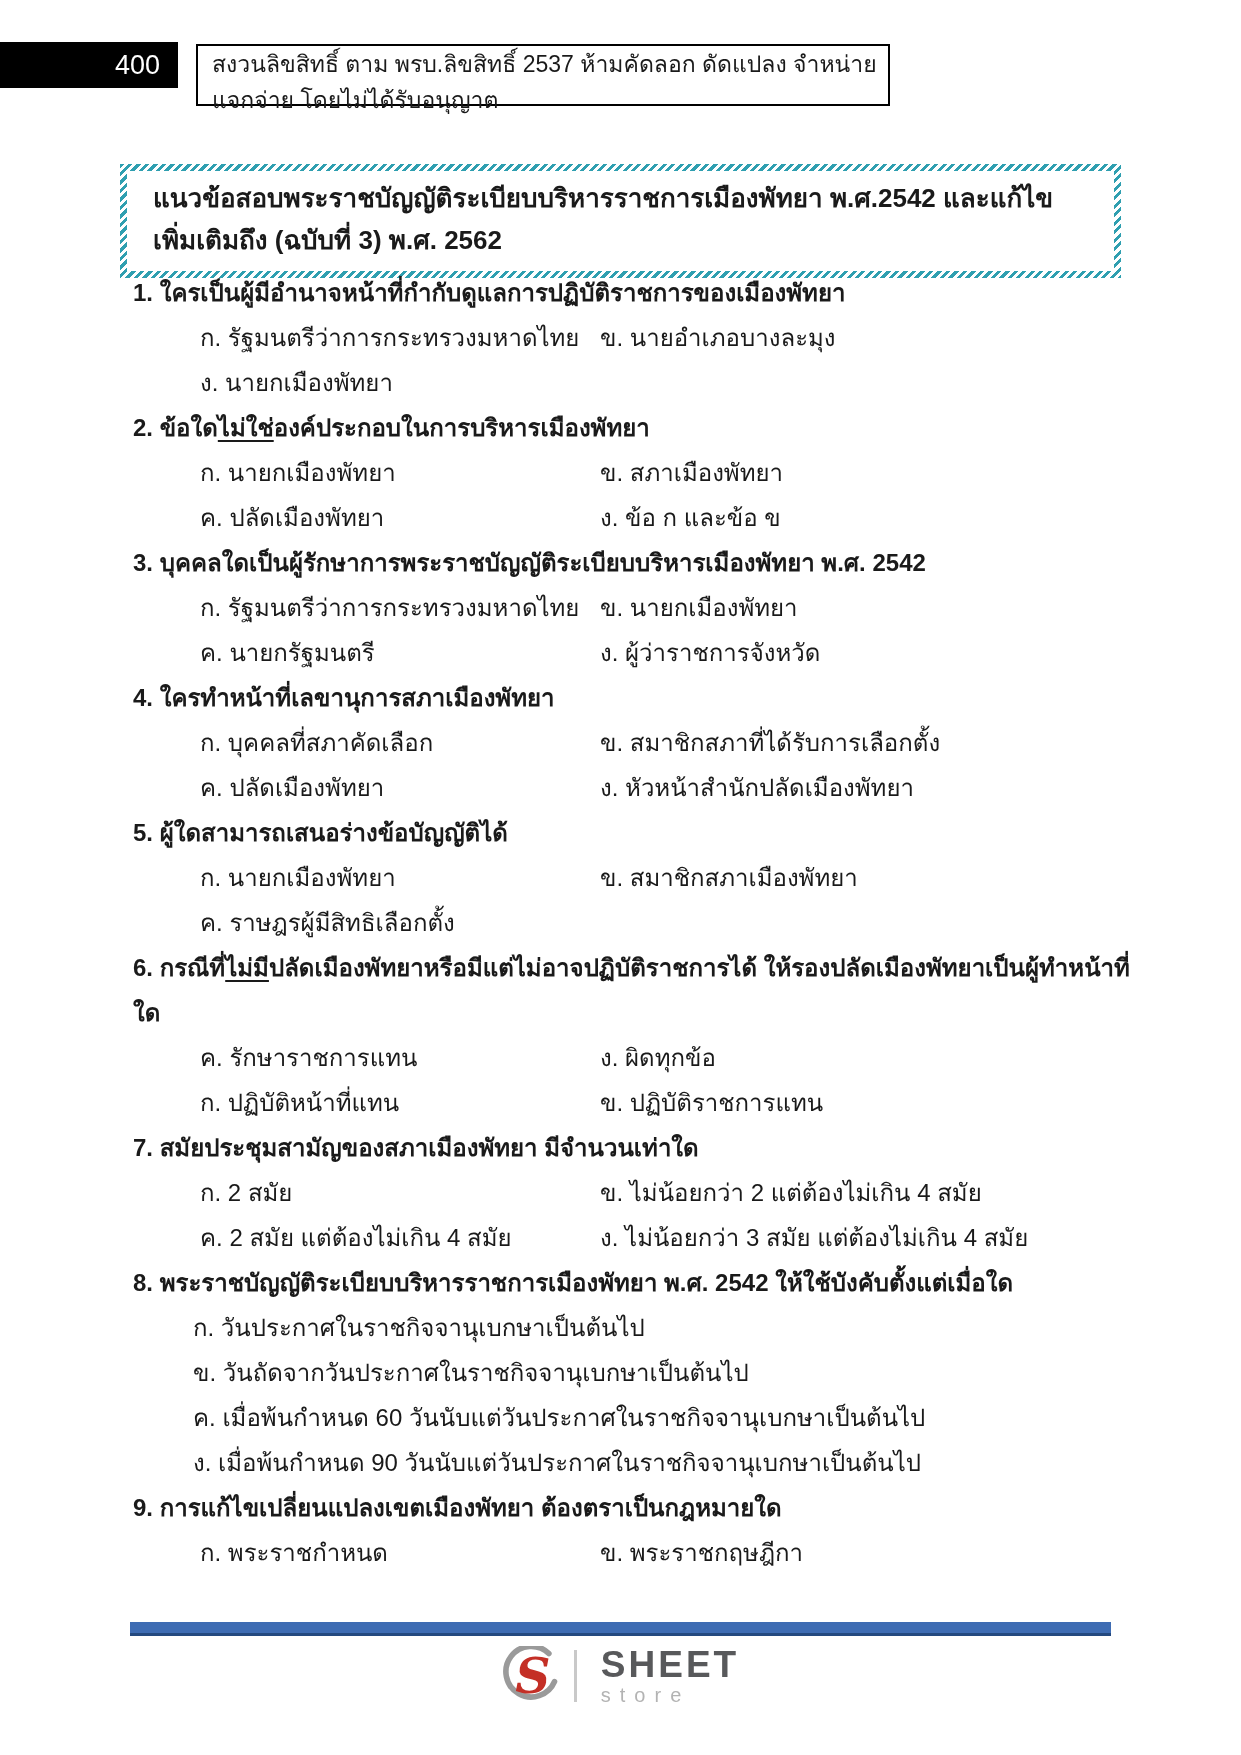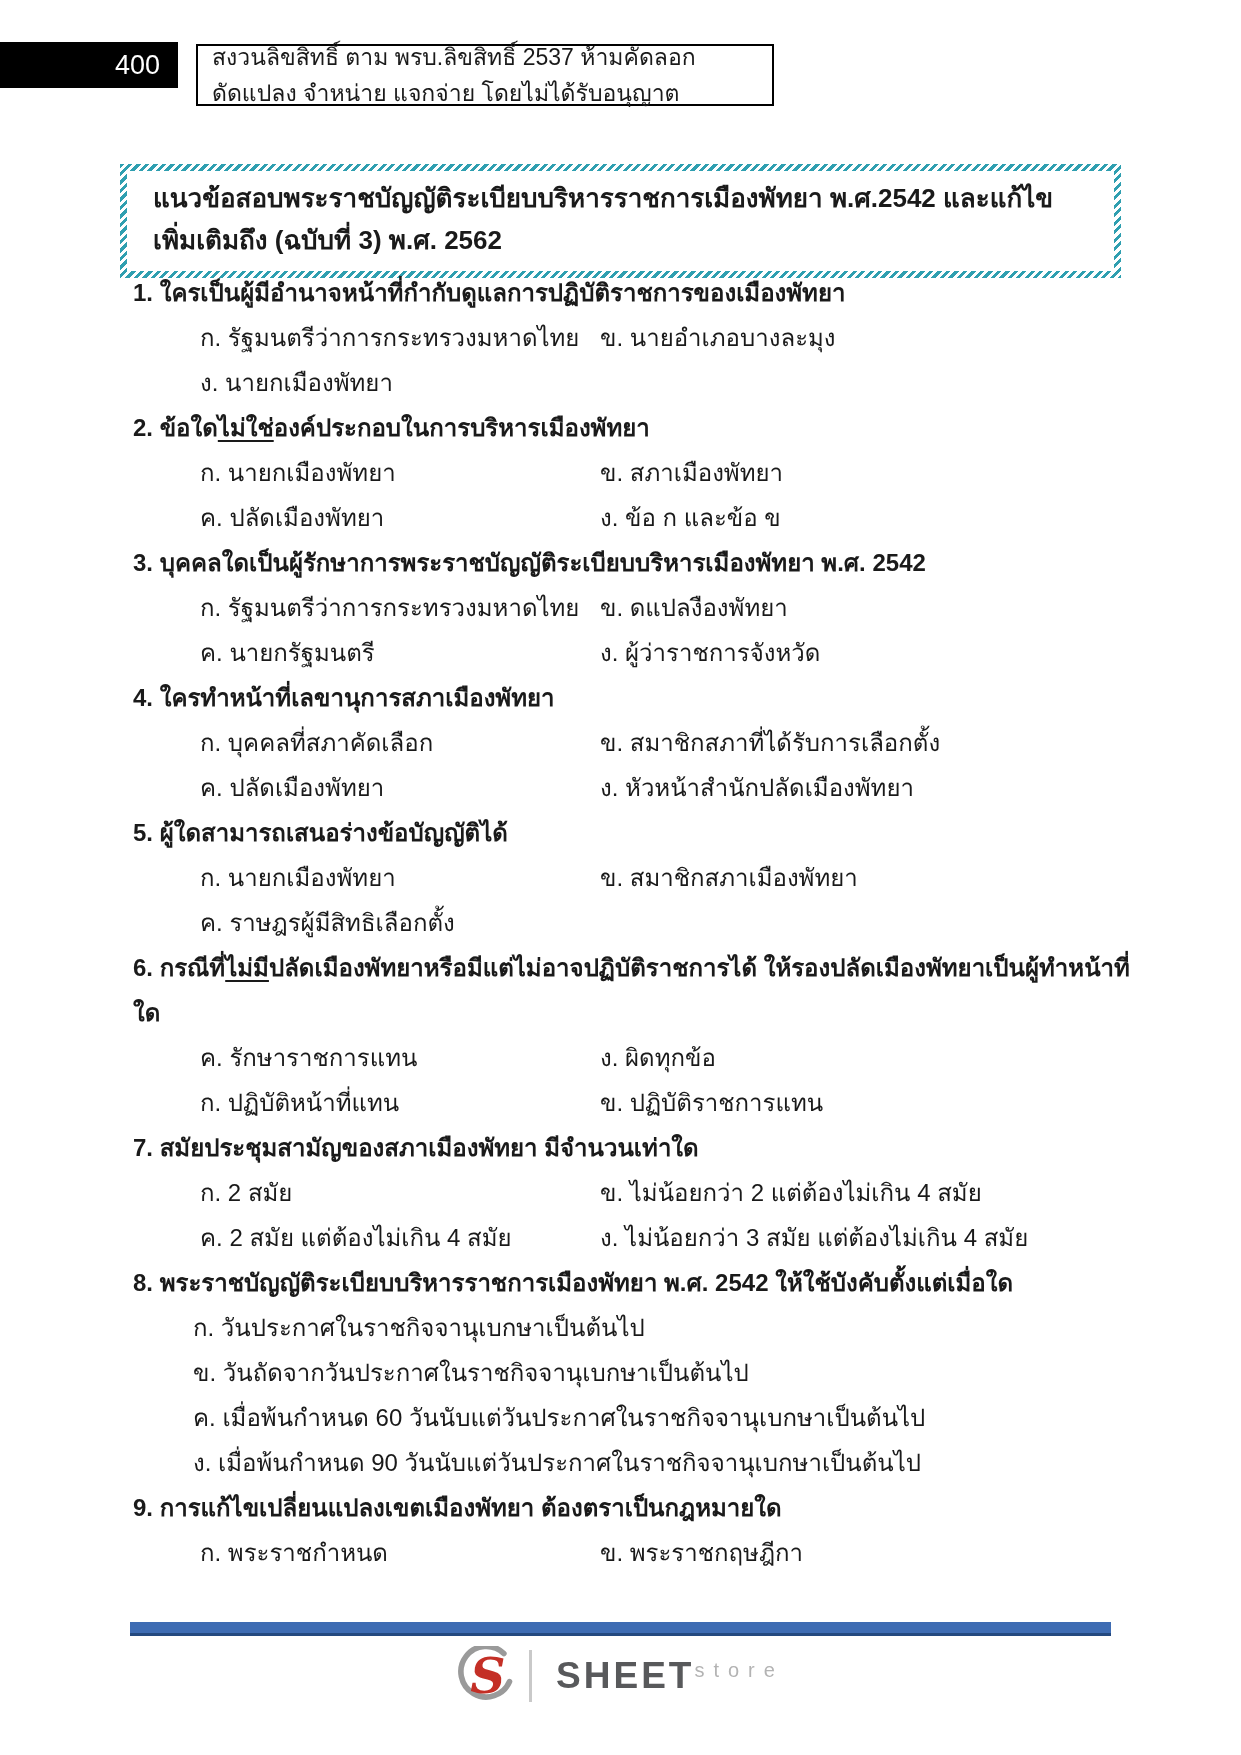--- a/index.html
+++ b/index.html
@@ -12,23 +12,23 @@
     overflow:hidden;
   }
   .page-num{
     position:absolute;left:0;top:42px;width:178px;height:46px;
     background:#000000;color:#ffffff;
     display:flex;align-items:center;justify-content:flex-end;
     padding-right:18px;box-sizing:border-box;
     font-size:27px;
   }
   .copyright-box{
-    position:absolute;left:196px;top:44px;width:578px;height:62px;
+    position:absolute;left:196px;top:44px;width:694px;height:62px;
     border:2px solid #000000;box-sizing:border-box;
-    display:flex;align-items:center;
+    display:flex;align-items:flex-start;
     padding-left:14px;
     font-size:23px;color:#1a1a1a;
     background:#ffffff;
   }
   .title-box{
     position:absolute;left:120px;top:164px;width:1001px;
     box-sizing:border-box;
     border:7px solid transparent;
     background:
       linear-gradient(#ffffff,#ffffff) padding-box,
@@ -61,21 +61,21 @@
     background:#3e6cb3;
     border-bottom:3px solid #24497f;
   }
   .footer-logo{
     position:absolute;left:0;top:1646px;width:1241px;
     display:flex;align-items:center;justify-content:center;gap:12px;
   }
   .logo-divider{
     width:3px;height:52px;background:#c9c9c9;
   }
-  .logo-text{display:flex;flex-direction:row;justify-content:center;margin-left:12px;}
+  .logo-text{display:flex;flex-direction:column;justify-content:center;margin-left:12px;}
   .brand{
     font-size:37px;font-weight:bold;color:#58595b;letter-spacing:3px;line-height:36px;
   }
   .brand-sub{
     font-size:20px;color:#b3b3b3;letter-spacing:9px;line-height:20px;margin-top:2px;
   }
 </style>
 </head>
 <body>
 
@@ -105,21 +105,21 @@
         <div class="q-cell">ก.  นายกเมืองพัทยา</div>
         <div class="q-cell">ข.  สภาเมืองพัทยา</div>
       </div>
       <div class="q-row">
         <div class="q-cell">ค.  ปลัดเมืองพัทยา</div>
         <div class="q-cell">ง.  ข้อ ก และข้อ ข</div>
       </div>
       <div class="q-head">3. บุคคลใดเป็นผู้รักษาการพระราชบัญญัติระเบียบบริหารเมืองพัทยา พ.ศ. 2542</div>
       <div class="q-row">
         <div class="q-cell">ก. รัฐมนตรีว่าการกระทรวงมหาดไทย</div>
-        <div class="q-cell">ข. ดแปลงืองพัทยา</div>
+        <div class="q-cell">ข. นายกเมืองพัทยา</div>
       </div>
       <div class="q-row">
         <div class="q-cell">ค. นายกรัฐมนตรี</div>
         <div class="q-cell">ง. ผู้ว่าราชการจังหวัด</div>
       </div>
       <div class="q-head">4. ใครทำหน้าที่เลขานุการสภาเมืองพัทยา</div>
       <div class="q-row">
         <div class="q-cell">ก. บุคคลที่สภาคัดเลือก</div>
         <div class="q-cell">ข. สมาชิกสภาที่ได้รับการเลือกตั้ง</div>
       </div>

